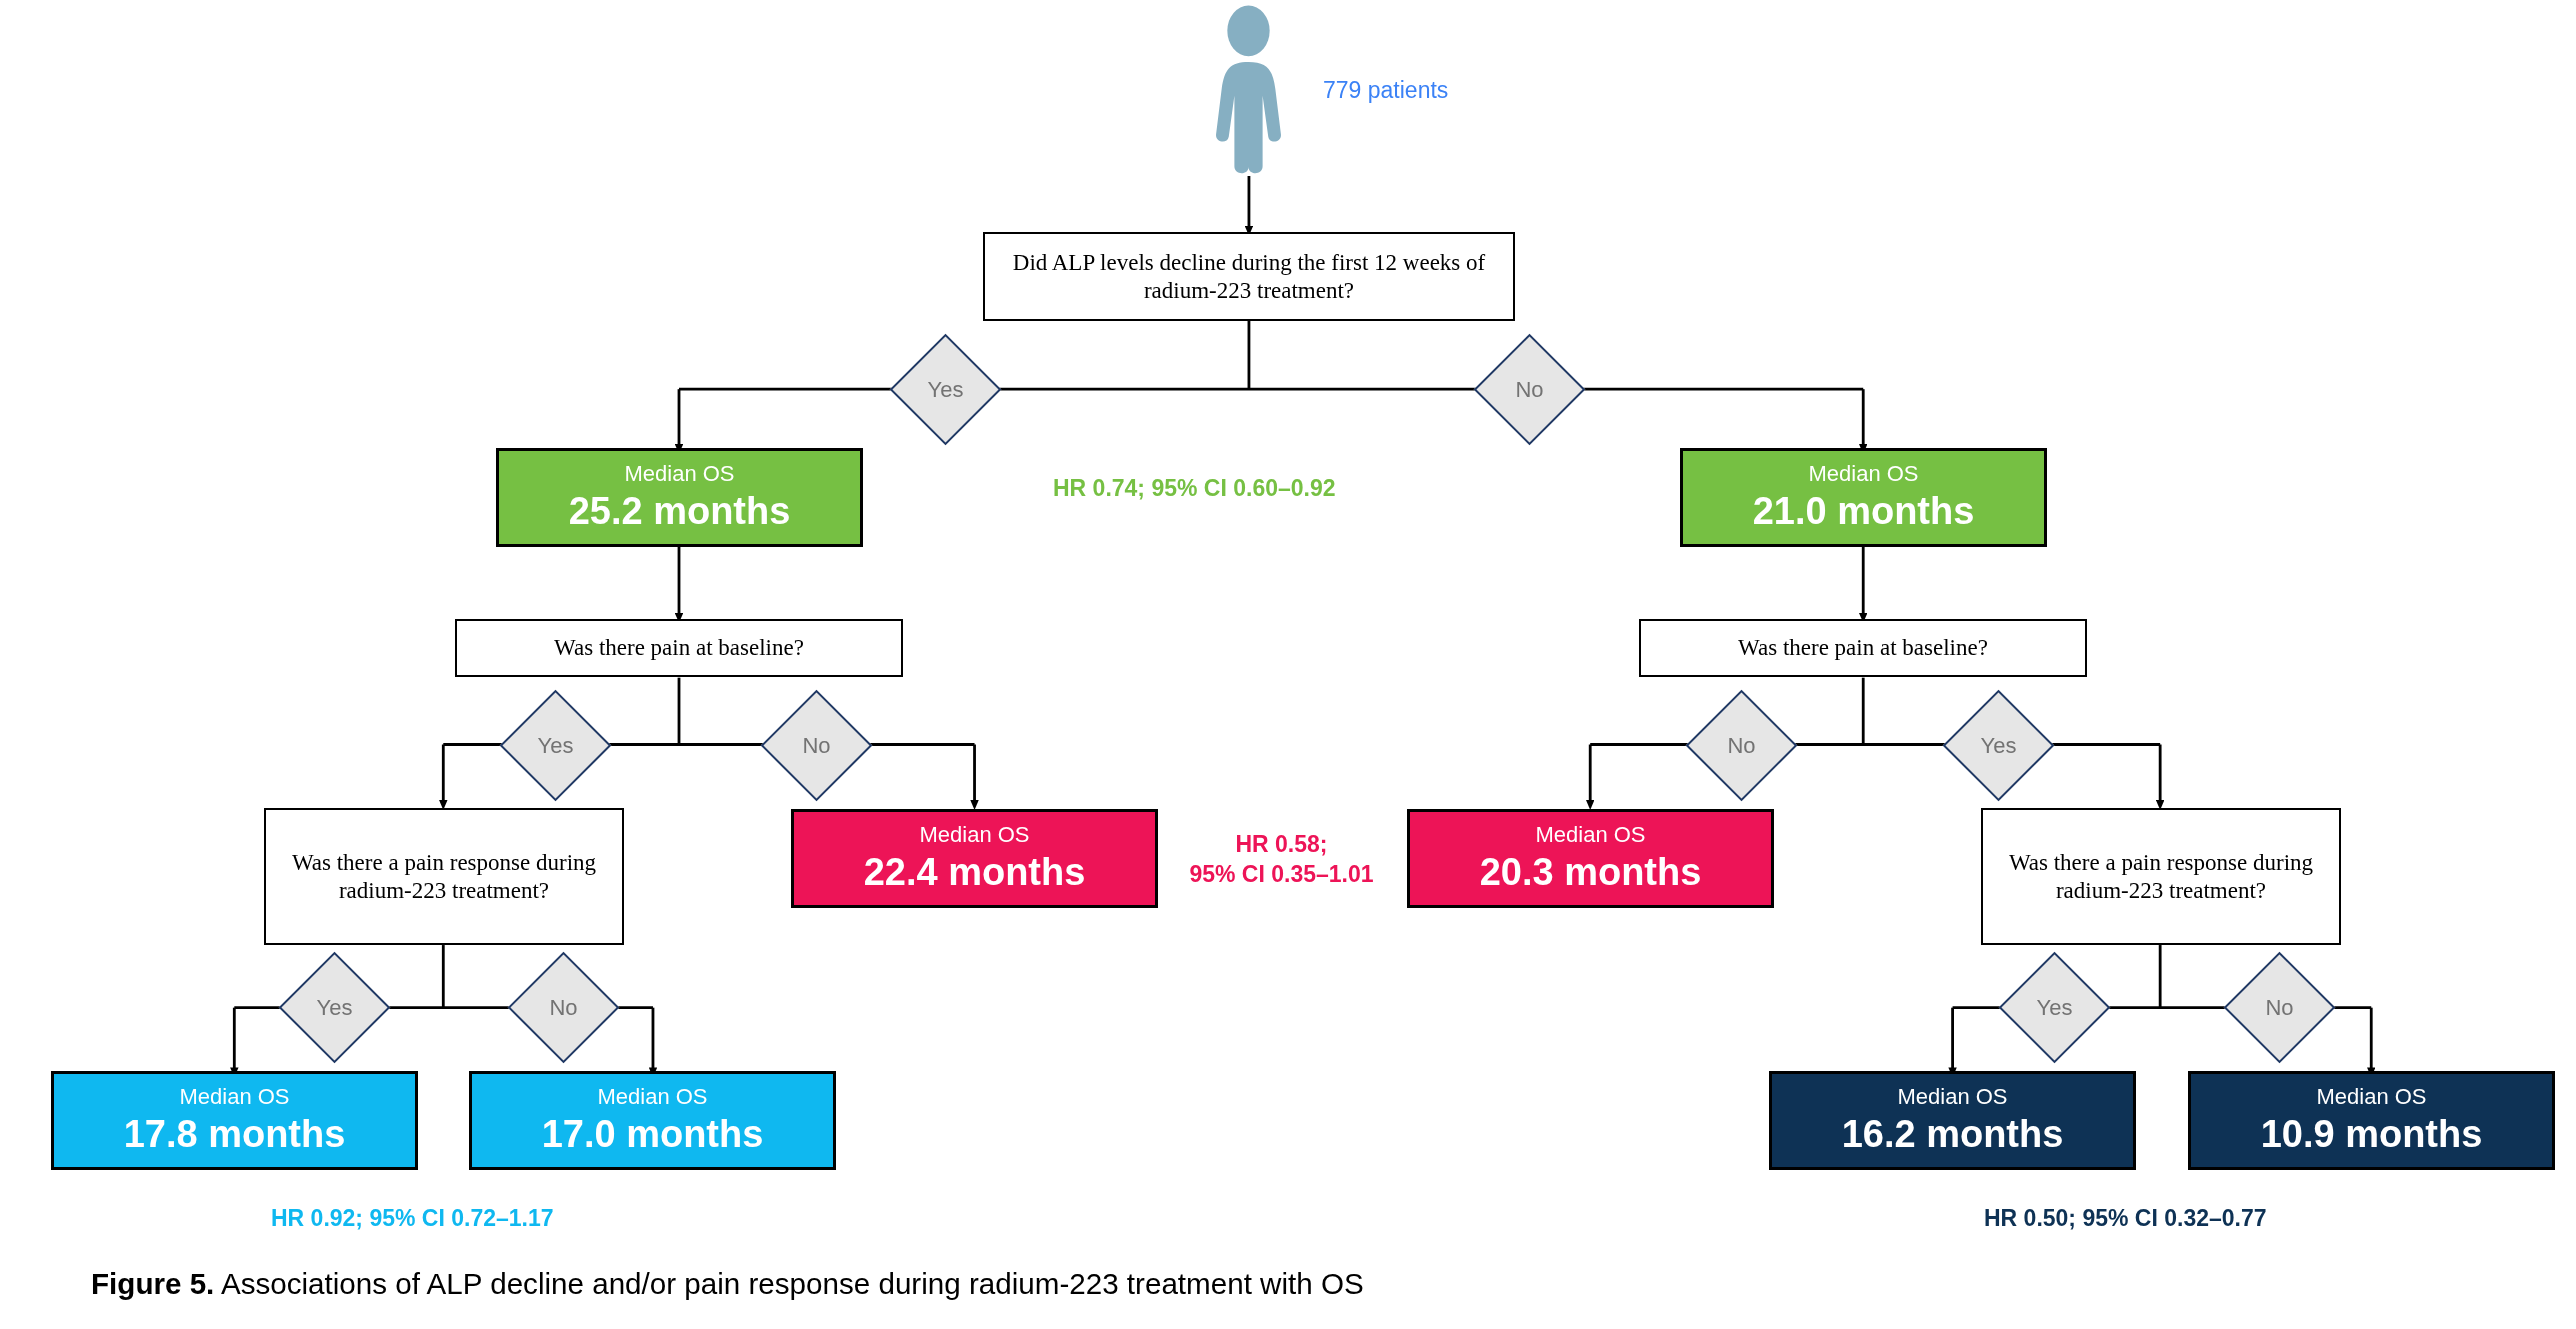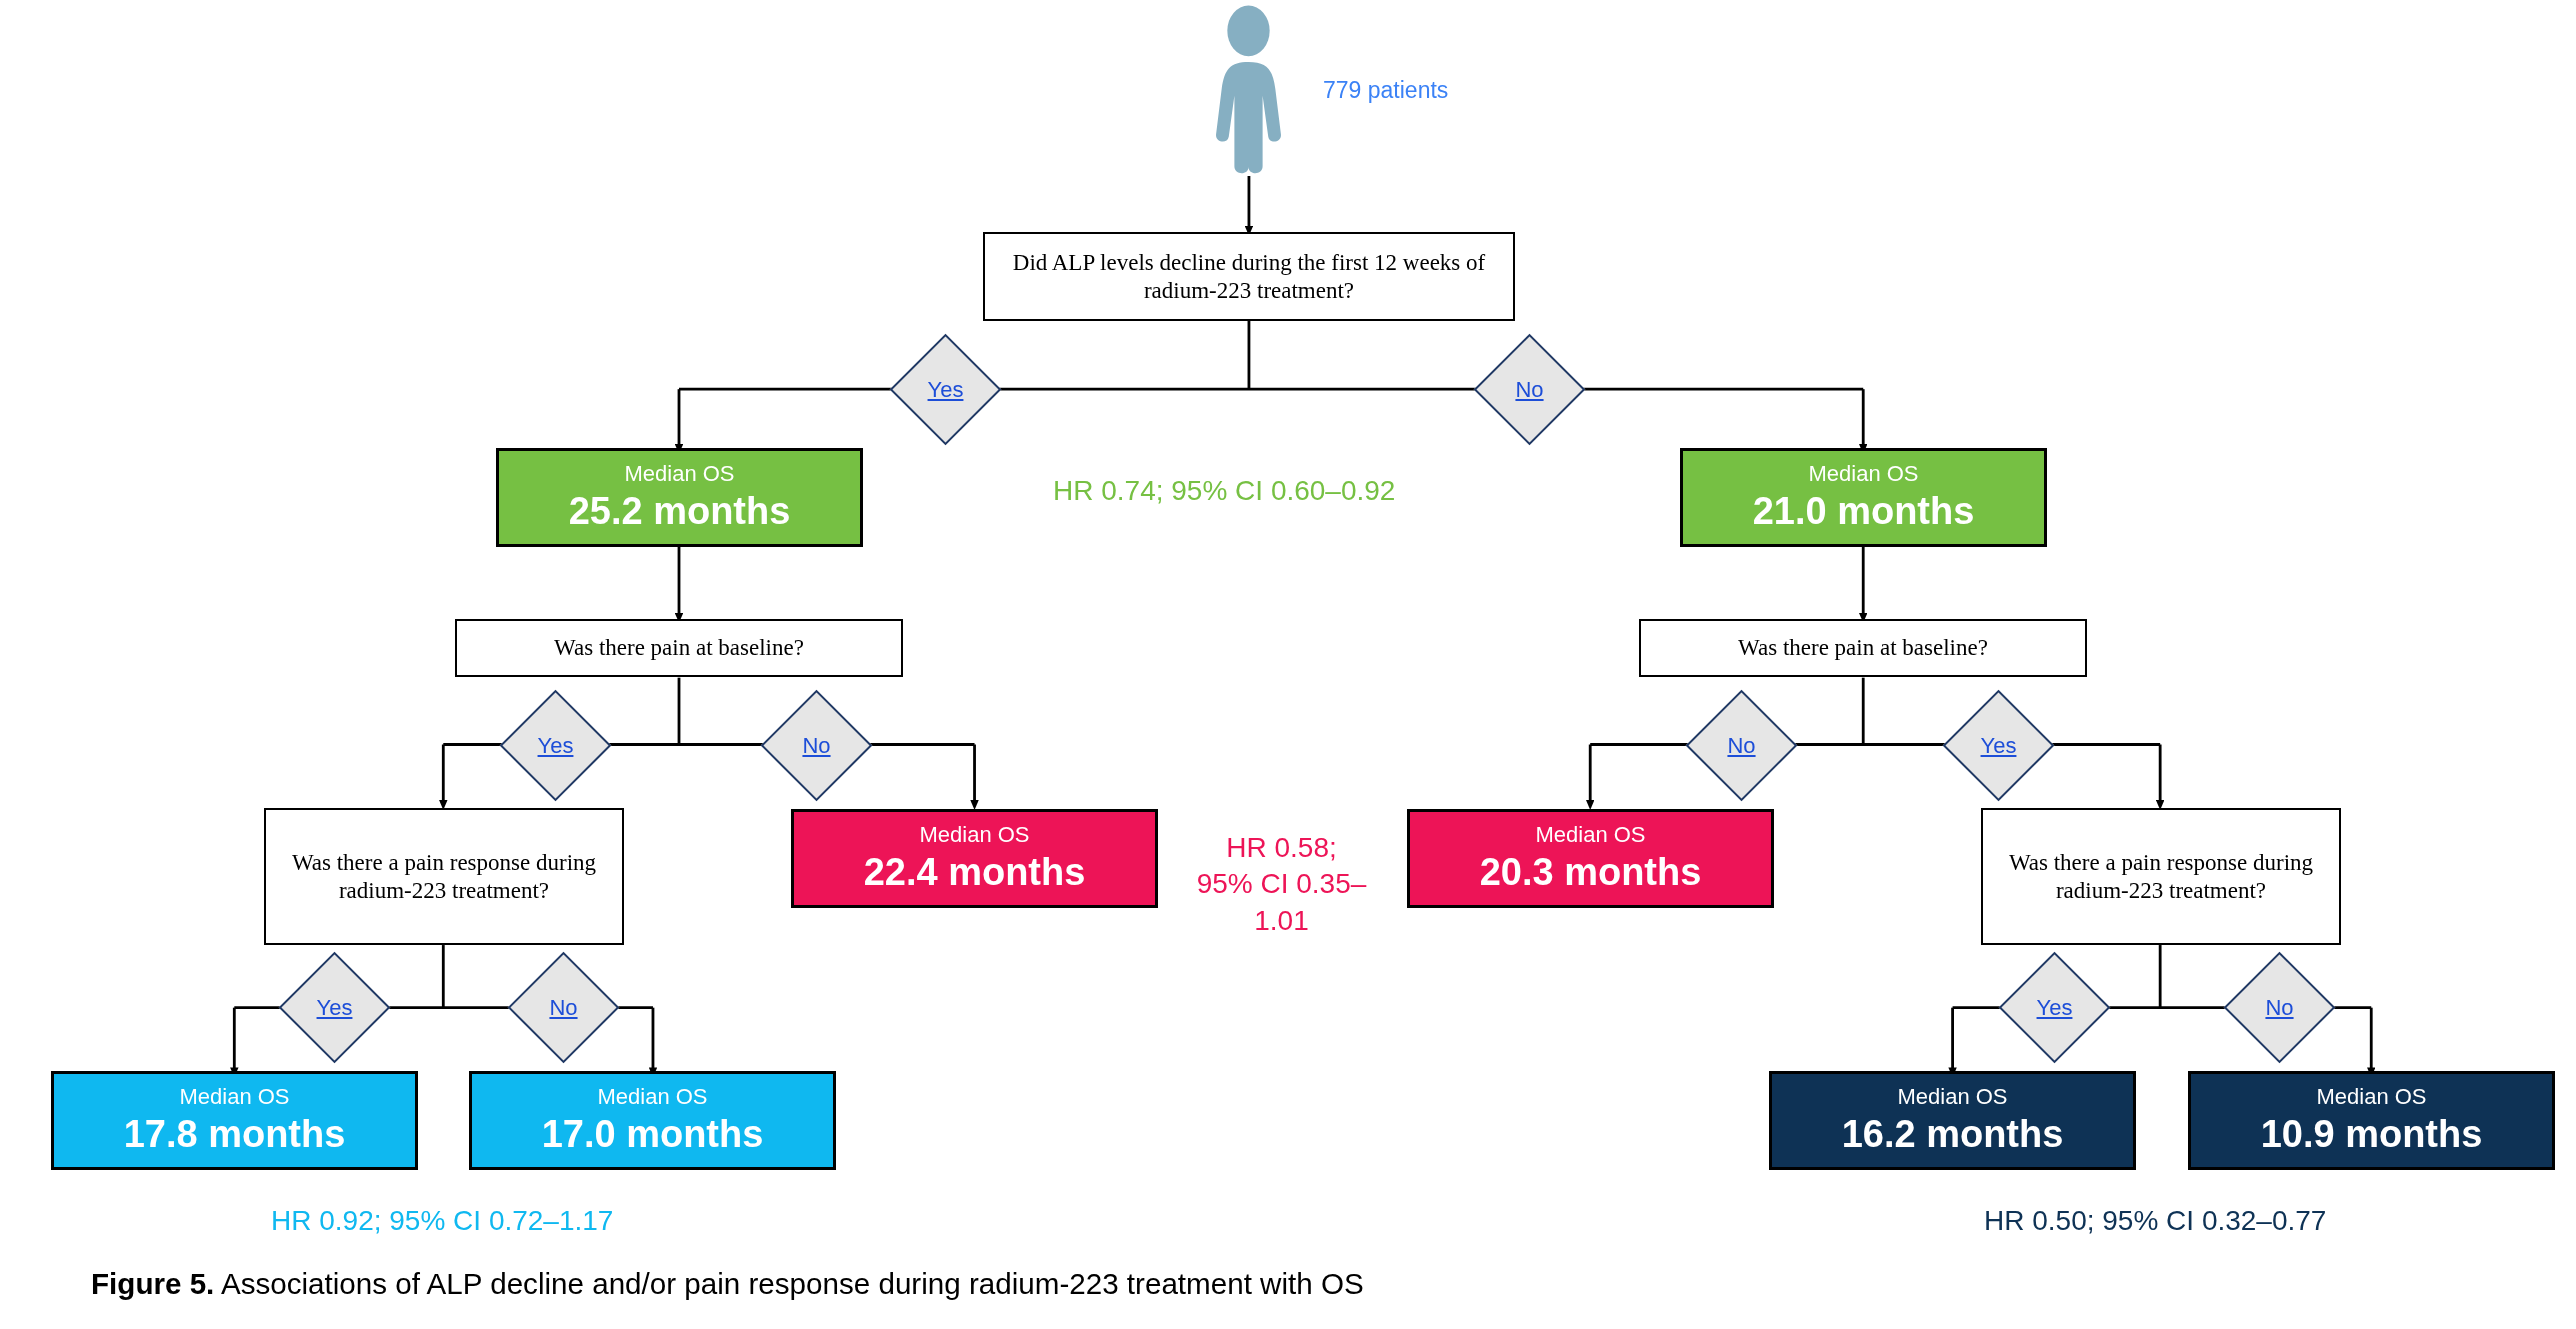--- a/index.html
+++ b/index.html
@@ -30,26 +30,26 @@
   .c-green{background:#76C043;}
   .c-pink {background:#ED1457;}
   .c-cyan {background:#0FB8F0;}
   .c-navy {background:#0E3255;}
 
   
   .diamond{position:absolute;display:flex;align-items:center;justify-content:center;}
   .diamond .dshape{position:absolute;left:0;top:0;width:100%;height:100%;
         background:#E6E6E6;border:2.8px solid #1F3864;
         transform:rotate(45deg);box-sizing:border-box;}
-  .diamond .dtxt{position:relative;z-index:2;font-size:22px;color:#1d4ed8;text-decoration:underline;}
+  .diamond .dtxt{position:relative;z-index:2;font-size:22px;color:#737373;}
 
   
   .txt{position:absolute;white-space:nowrap;}
   .patients{font-size:23px;color:#3b82f6;}
-  .hr{font-weight:normal;font-size:28px;}
+  .hr{font-weight:bold;font-size:23px;}
   .hr-green{color:#76C043;}
   .hr-pink {color:#ED1457;}
   .hr-cyan {color:#0FB8F0;}
   .hr-navy {color:#0E3255;}
   .hr-2line{text-align:center;white-space:normal;line-height:1.3;}
 
   
   .caption{position:absolute;left:91px;top:1267px;font-size:29.6px;color:#000;white-space:nowrap;}
   .caption b{font-weight:bold;}
 

